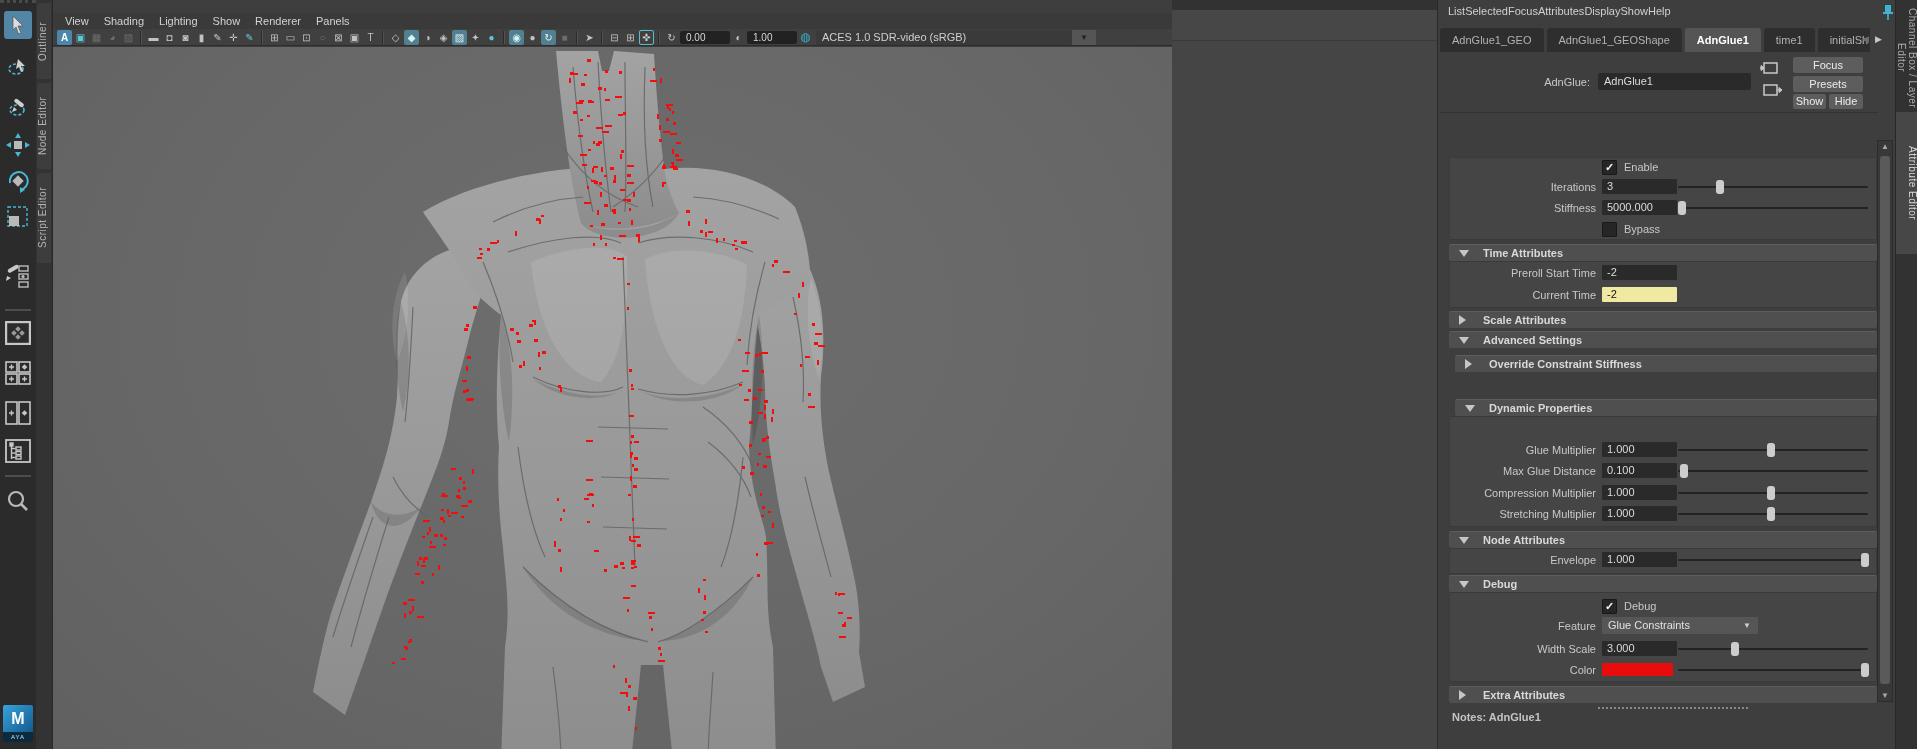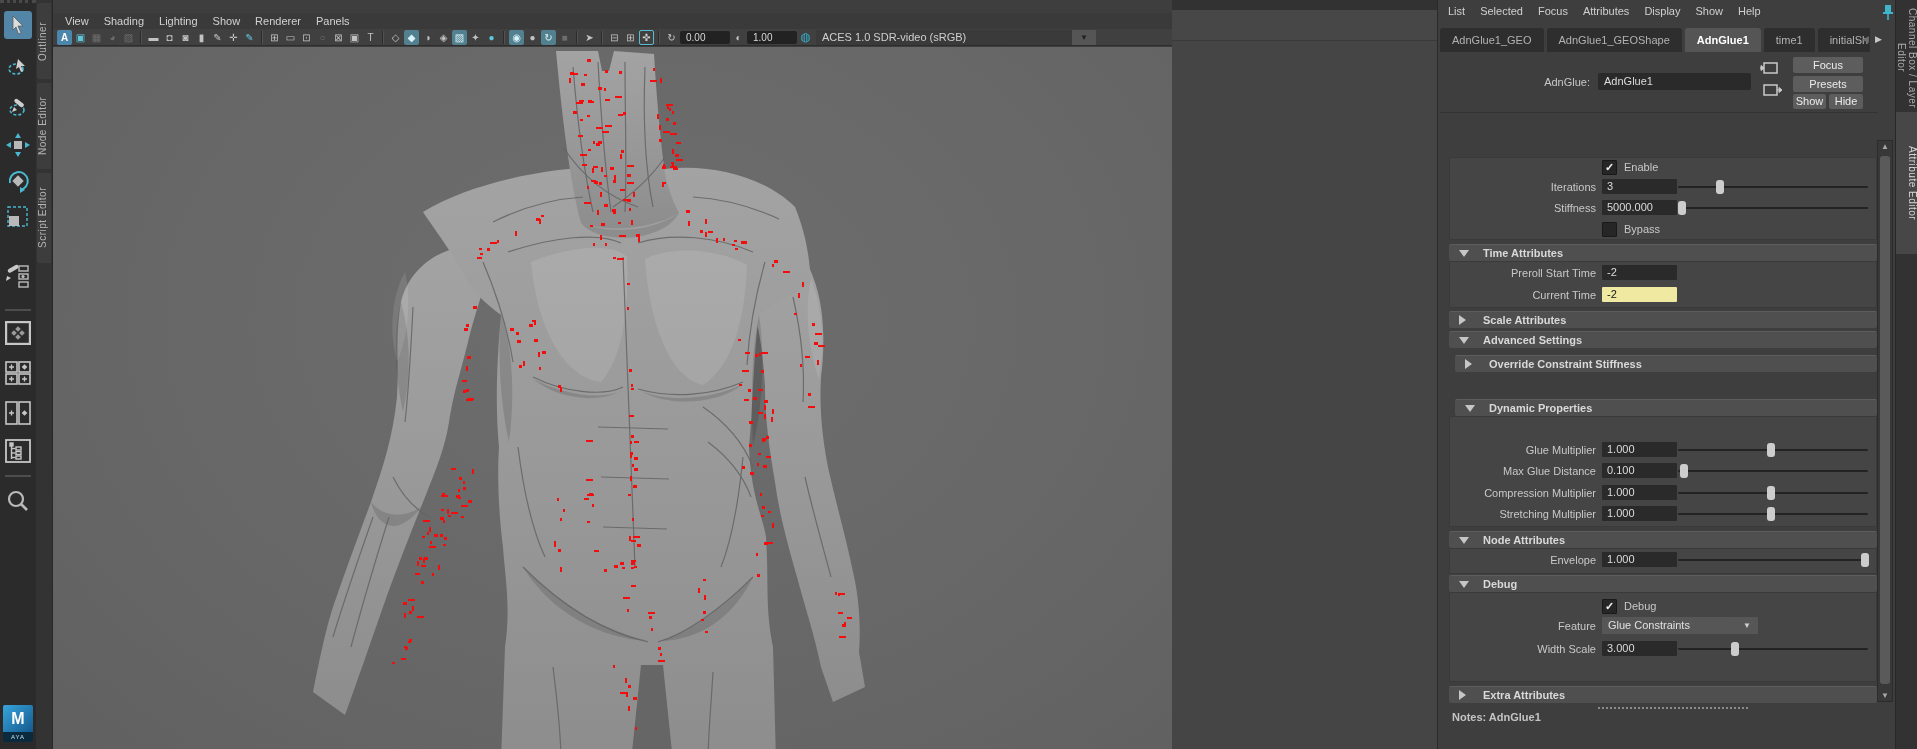--- a/index.html
+++ b/index.html
@@ -39,21 +39,21 @@
   
   #viewport{position:absolute;left:0;top:34px;width:1119px;height:715px;background:radial-gradient(ellipse at 52% 38%,#6e6e6e 0%,#676767 60%,#606060 100%);overflow:hidden;}
   #vp-markers{position:absolute;inset:0;pointer-events:none;}
   .mk{position:absolute;background:#f30d0d;}
   
   #gap-panel{position:absolute;left:1172px;top:0;width:265px;height:749px;background:#454545;border-right:1px solid #2a2a2a;}
   #gap-panel .top{position:absolute;left:0;top:0;width:100%;height:10px;background:#323232;}
   #gap-panel .band{position:absolute;left:0;top:10px;width:100%;height:30px;background:#474747;border-bottom:1px solid #3a3a3a;}
   
   #ae{position:absolute;left:1438px;top:0;width:457px;height:749px;background:#3e3e3e;}
-  #ae-menubar{position:absolute;left:0;top:0;width:100%;height:22px;display:flex;gap:15px;align-items:center;padding-left:10px;box-sizing:border-box;}
+  #ae-menubar{position:absolute;left:0;top:0;width:100%;height:22px;display:flex;align-items:center;padding-left:10px;box-sizing:border-box;}
   #ae-menubar span{font-size:11px;color:#d0d0d0;}
   #ae-tabs{position:absolute;left:2px;top:28px;width:430px;height:24px;display:flex;gap:3px;overflow:hidden;}
   .aetab{height:24px;background:#2e2e2e;border-radius:3px 3px 0 0;color:#b2b2b2;font-size:11px;line-height:24px;padding:0 12px;white-space:nowrap;flex:0 0 auto;}
   .aetab.active{background:#555;color:#fff;font-weight:bold;}
   #tab-scroll{position:absolute;left:424px;top:34px;width:36px;height:14px;font-size:9px;color:#c9c9c9;}
   #tab-scroll .l{color:#6e6e6e;margin-right:6px;}
   .aebtn{position:absolute;background:#5d5d5d;border-radius:2px;color:#ececec;font-size:11px;text-align:center;}
   .minibtn{position:absolute;width:22px;height:16px;}
   #ae-name-label{position:absolute;left:52px;top:76px;width:100px;text-align:right;font-size:11px;color:#c8c8c8;}
   #ae-name-field{position:absolute;left:160px;top:73px;width:147px;height:17px;background:#2a2a2a;border-radius:2px;color:#dcdcdc;font-size:11px;line-height:17px;padding-left:6px;}
@@ -848,20 +848,28 @@
       <span class="droparr">▼</span>
     </div>
     <div class="row" style="top:640px">
       <span class="rlabel">Width Scale</span>
       <span class="rfield">3.000</span>
       <span class="slider">
           <i class="track"></i>
           <i class="handle" style="left: 30%;"></i>
         </span>
     </div>
+    <div class="row" style="top:661px">
+      <span class="rlabel">Color</span>
+      <span class="swatch"></span>
+      <span class="slider">
+          <i class="track"></i>
+          <i class="handle" style="left: 98.5%;"></i>
+        </span>
+    </div>
 
     <div class="sechead" style="top:686px">
       <i class="tri closed"></i>
         <span class="lbl">Extra Attributes</span>
     </div>
 
     <div id="notes-line"></div>
     <div id="ae-notes">Notes: AdnGlue1</div>
   </div>
 

